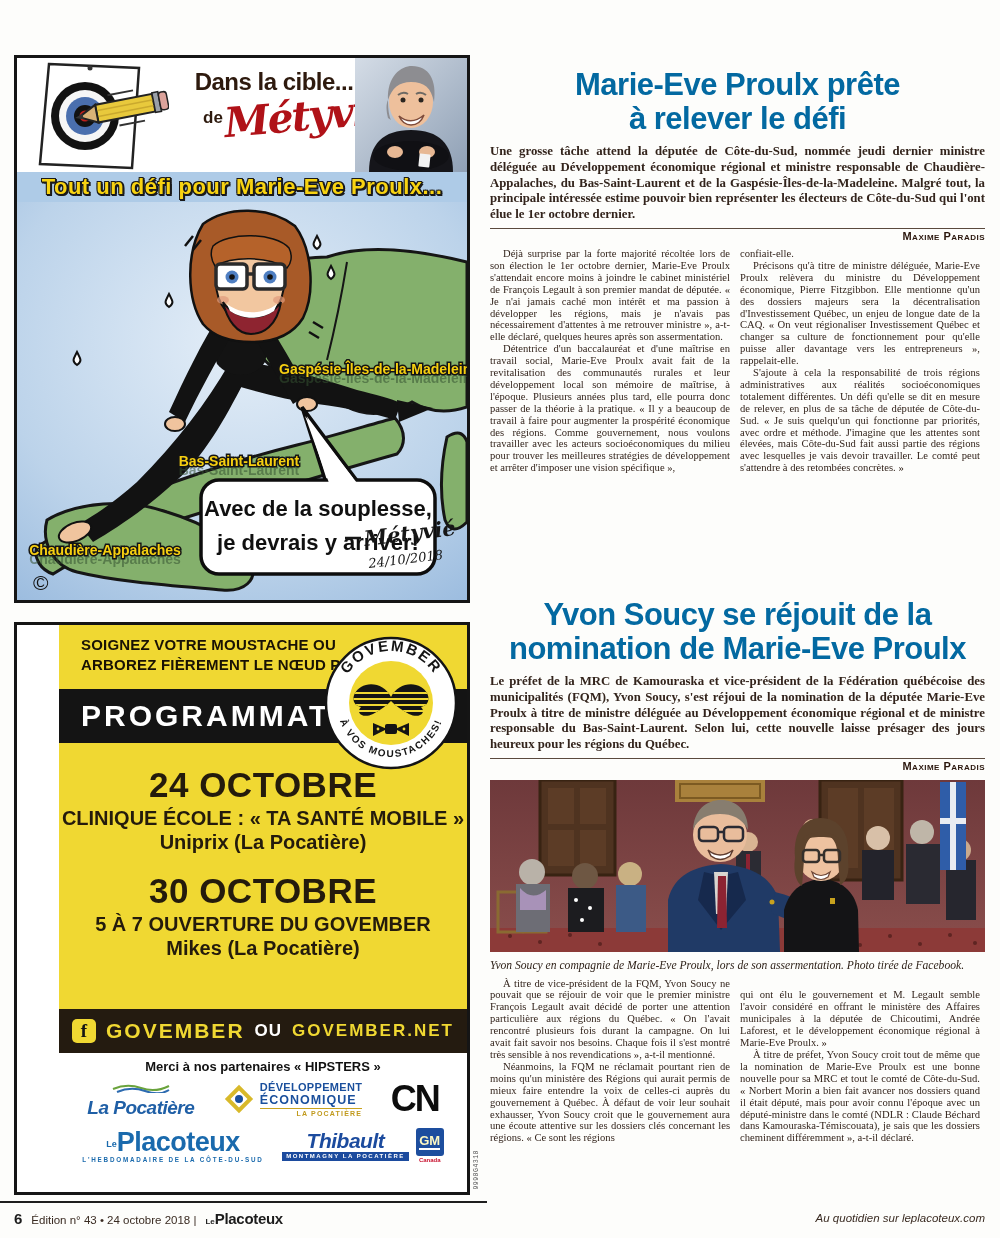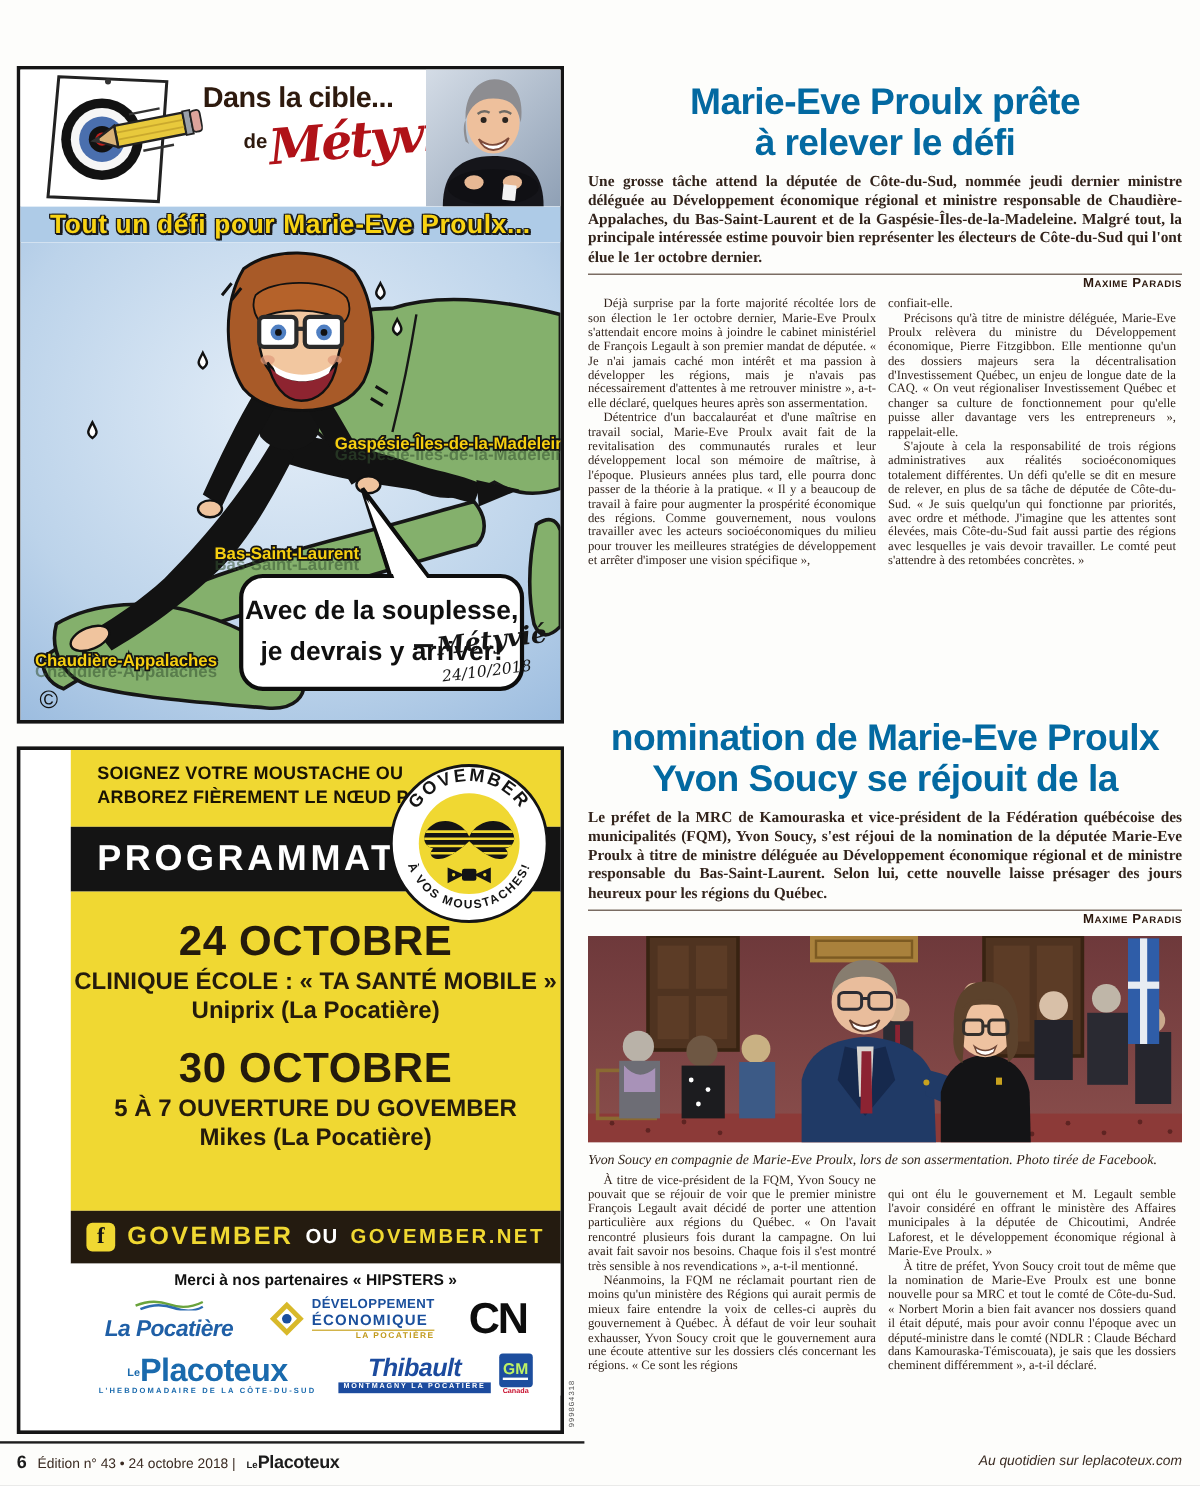--- a/index.html
+++ b/index.html
@@ -2,21 +2,21 @@
 <html lang="fr"><head>
 <meta charset="utf-8">
 <style>
   html,body{margin:0;padding:0;background:#ddd;}
   .page{position:relative;width:1000px;height:1238px;background:#fdfdfb;overflow:hidden;
         font-family:"Liberation Sans",sans-serif;color:#33241c;}
 
   
   .cartoon-box{position:absolute;left:14px;top:55px;width:456px;height:548px;
                border:3px solid #151515;box-sizing:border-box;background:#fff;}
-  .cartoon-header{position:relative;height:114px;background:#fff;}
+  .cartoon-header{position:relative;height:114px;background:#fff;text-align:center;}
   .cartoon-title{position:absolute;left:152px;top:10px;width:210px;}
   .ct1{font-size:24px;font-weight:800;color:#2e1a0e;letter-spacing:-0.5px;}
   .ct-row{display:flex;align-items:flex-start;}
   .ct-de{font-size:17px;font-weight:800;color:#2e1a0e;margin:12px 1px 0 34px;}
   .ct-author{font-family:"DejaVu Serif",serif;font-style:italic;font-weight:700;font-size:41px;
              color:#b01218;letter-spacing:-2px;transform:rotate(-5deg);display:inline-block;line-height:1;}
   .target-svg{position:absolute;left:2px;top:0px;}
   .portrait-svg{position:absolute;right:0px;top:0px;}
   .strip-title{height:30px;line-height:30px;background:#aecbe7;text-align:center;
                font-weight:800;font-size:22px;letter-spacing:0.5px;color:#f8d312;white-space:nowrap;
@@ -68,21 +68,21 @@
   .plx-name{font-size:27px;font-weight:700;letter-spacing:-0.5px;}
   .plx-sub{font-size:6.3px;font-weight:700;color:#1a6aad;letter-spacing:1.8px;margin-top:-2px;}
   .thx-group{display:flex;align-items:center;gap:7px;}
   .thx-logo{text-align:center;}
   .thx-name{font-style:italic;font-weight:900;font-size:21px;color:#1c4b9e;letter-spacing:-0.5px;line-height:21px;}
   .thx-sub{background:#1c4b9e;color:#fff;font-weight:700;font-size:6px;letter-spacing:1.5px;
            padding:1.5px 4px;margin-top:1px;}
   .gm-logo{text-align:center;}
   .gm-sq{width:28px;height:28px;background:#1d4e9e;border-radius:3px;margin:0 auto;
          display:flex;align-items:center;justify-content:center;}
-  .gm-txt{color:#bef264;font-weight:900;font-size:13px;border-bottom:2px solid #fff;line-height:15px;}
+  .gm-txt{color:#fef9c3;font-weight:900;font-size:13px;border-bottom:2px solid #fff;line-height:15px;}
   .gm-sub{font-size:6px;color:#c8102e;font-weight:700;margin-top:1px;}
 
   
   .article{position:absolute;left:490px;width:495px;}
   #article1{top:28px;} #article2{top:558px;}
   .headline{text-align:center;font-weight:800;font-size:31px;line-height:34px;
             color:#0369a1;letter-spacing:-0.5px;margin-top:40px;}
   .lead{font-family:"Liberation Serif",serif;font-weight:700;font-size:12.8px;line-height:15.8px;
         text-align:justify;color:#33241c;margin-top:8px;}
   .byline-rule{border-top:1.5px solid #5a493d;margin-top:5px;}
@@ -371,22 +371,22 @@
 
       <p class="bodytext noindent">confiait-elle.</p>
           <p class="bodytext">Précisons qu'à titre de ministre déléguée, Marie-Eve Proulx relèvera du ministre du Développement économique, Pierre Fitzgibbon. Elle mentionne qu'un des dossiers majeurs sera la décentralisation d'Investissement Québec, un enjeu de longue date de la CAQ. « On veut régionaliser Investissement Québec et changer sa culture de fonctionnement pour qu'elle puisse aller davantage vers les entrepreneurs », rappelait-elle.</p>
           <p class="bodytext">S'ajoute à cela la responsabilité de trois régions administratives aux réalités socioéconomiques totalement différentes. Un défi qu'elle se dit en mesure de relever, en plus de sa tâche de députée de Côte-du-Sud. « Je suis quelqu'un qui fonctionne par priorités, avec ordre et méthode. J'imagine que les attentes sont élevées, mais Côte-du-Sud fait aussi partie des régions avec lesquelles je vais devoir travailler. Le comté peut s'attendre à des retombées concrètes. »</p>
         </div>
     </div>
   </div>
 
   <div class="article" id="article2">
     <div class="headline">
+      <div>Yvon Soucy se réjouit de la</div>
       <div>nomination de Marie-Eve Proulx</div>
-      <div>Yvon Soucy se réjouit de la</div>
     </div>
     <div class="lead">Le préfet de la MRC de Kamouraska et vice-président de la Fédération québécoise des municipalités (FQM), Yvon Soucy, s'est réjoui de la nomination de la députée Marie-Eve Proulx à titre de ministre déléguée au Développement économique régional et de ministre responsable du Bas-Saint-Laurent. Selon lui, cette nouvelle laisse présager des jours heureux pour les régions du Québec.</div>
     <div class="byline-rule"></div>
     <div class="byline">Maxime Paradis</div>
     <div class="photo-wrap">
       <svg width="495" height="172" viewBox="0 0 495 172">
         <defs>
           <linearGradient id="wall" x1="0" y1="0" x2="0" y2="1">
             <stop offset="0" stop-color="#6e393b"></stop>
               <stop offset="1" stop-color="#8a4e4c"></stop>

